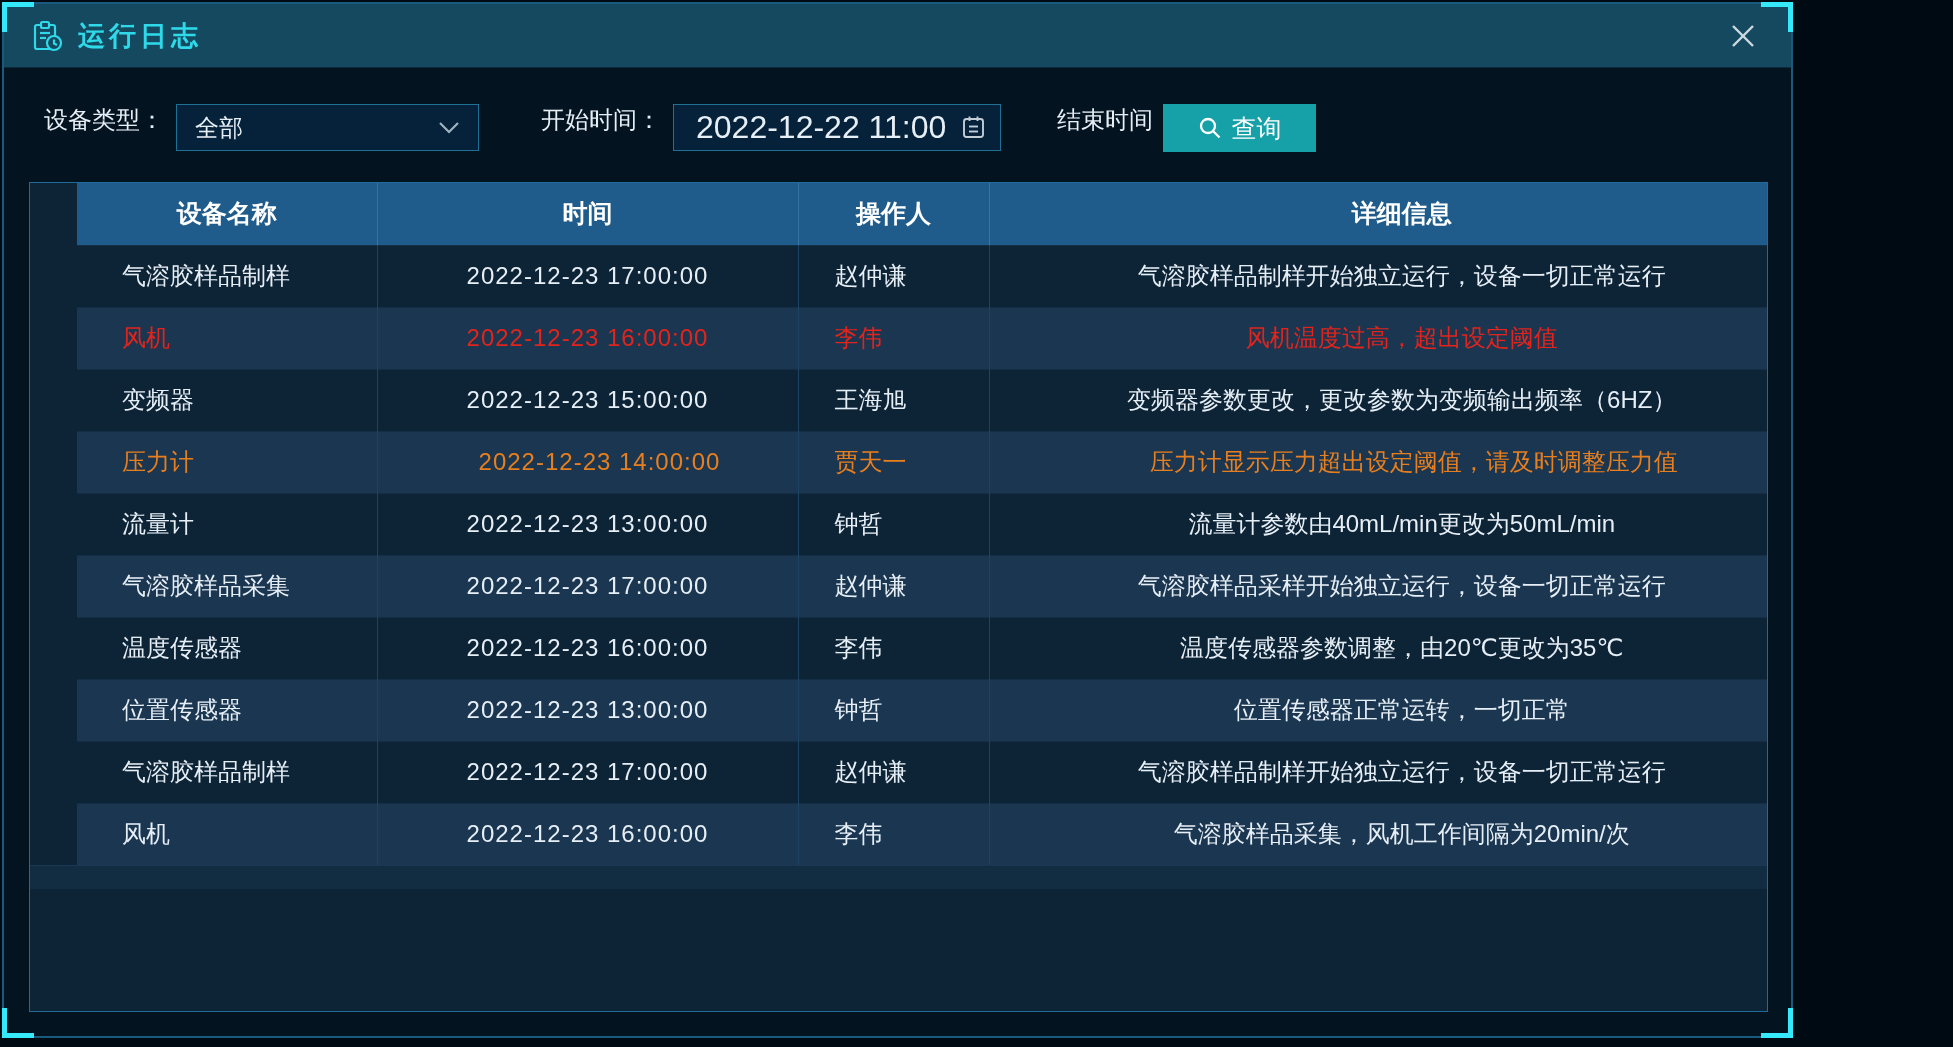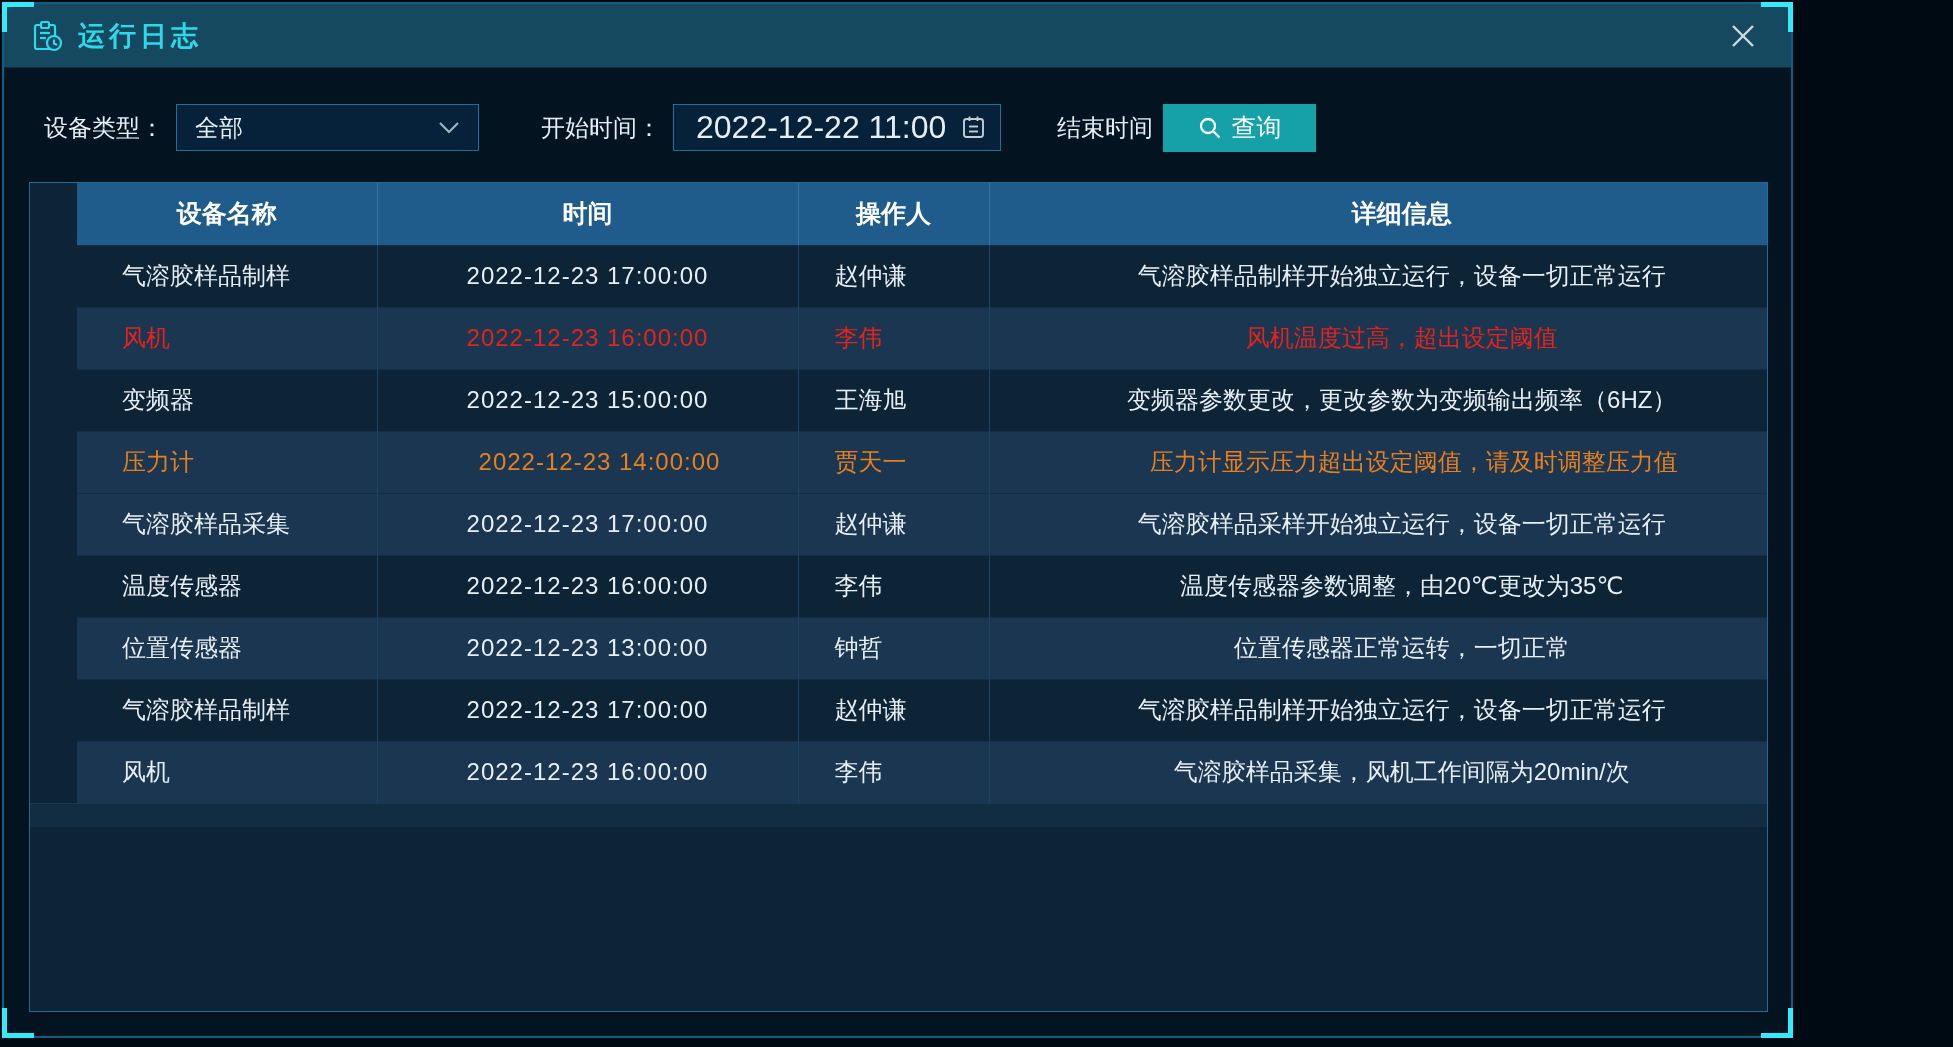--- a/index.html
+++ b/index.html
@@ -27,21 +27,21 @@
   .corner.br{bottom:-2px;right:-2px;border-left:none;border-top:none;}
   .corner.bl{bottom:-2px;left:-2px;border-right:none;border-top:none;}
   
   .titlebar{height:64px;background:var(--titlebar-bg);display:flex;align-items:center;
     padding:0 26px;border-bottom:1px solid #0b2a3a;}
   .titlebar .app-icon{width:34px;height:34px;margin-right:14px;flex:0 0 auto;}
   .titlebar .title{color:var(--accent-cyan);font-size:27px;font-weight:bold;letter-spacing:4px;}
   .close-btn{margin-left:auto;width:44px;height:44px;display:flex;align-items:center;
     justify-content:center;cursor:pointer;}
   
-  .filterbar{display:flex;align-items:center;margin:36px 4px 0 40px;height:47px;
+  .filterbar{display:flex;margin:36px 4px 0 40px;height:47px;
     color:var(--text-main);font-size:24px;}
   .flabel{margin-right:12px;white-space:nowrap;}
   .select-box{width:303px;height:47px;border:1px solid #1f7095;background:#05223a;
     display:flex;align-items:center;padding:0 18px;cursor:pointer;margin-right:62px;}
   .select-box .sel-value{flex:1;}
   .dt-wrap{position:relative;margin-right:56px;}
   .dt-input{width:328px;height:47px;border:1px solid #1f7095;background:#05223a;
     color:var(--text-main);font-size:32px;padding:0 52px 0 22px;outline:none;
     font-family:"Liberation Sans","DejaVu Sans",sans-serif;}
   .dt-wrap .cal{position:absolute;right:14px;top:10px;cursor:pointer;}
@@ -167,20 +167,26 @@
     <td class="c-time">2022-12-23 15:00:00</td>
     <td class="c-operator">王海旭</td>
     <td class="c-detail">变频器参数更改，更改参数为变频输出频率（6HZ）</td>
   </tr>
           <tr class="r-even status-orange">
     <td class="c-device">压力计</td>
     <td class="c-time">2022-12-23 14:00:00</td>
     <td class="c-operator">贾天一</td>
     <td class="c-detail">压力计显示压力超出设定阈值，请及时调整压力值</td>
   </tr>
+          <tr class="r-odd">
+    <td class="c-device">流量计</td>
+    <td class="c-time">2022-12-23 13:00:00</td>
+    <td class="c-operator">钟哲</td>
+    <td class="c-detail">流量计参数由40mL/min更改为50mL/min</td>
+  </tr>
           <tr class="r-even">
     <td class="c-device">气溶胶样品采集</td>
     <td class="c-time">2022-12-23 17:00:00</td>
     <td class="c-operator">赵仲谦</td>
     <td class="c-detail">气溶胶样品采样开始独立运行，设备一切正常运行</td>
   </tr>
           <tr class="r-odd">
     <td class="c-device">温度传感器</td>
     <td class="c-time">2022-12-23 16:00:00</td>
     <td class="c-operator">李伟</td>

